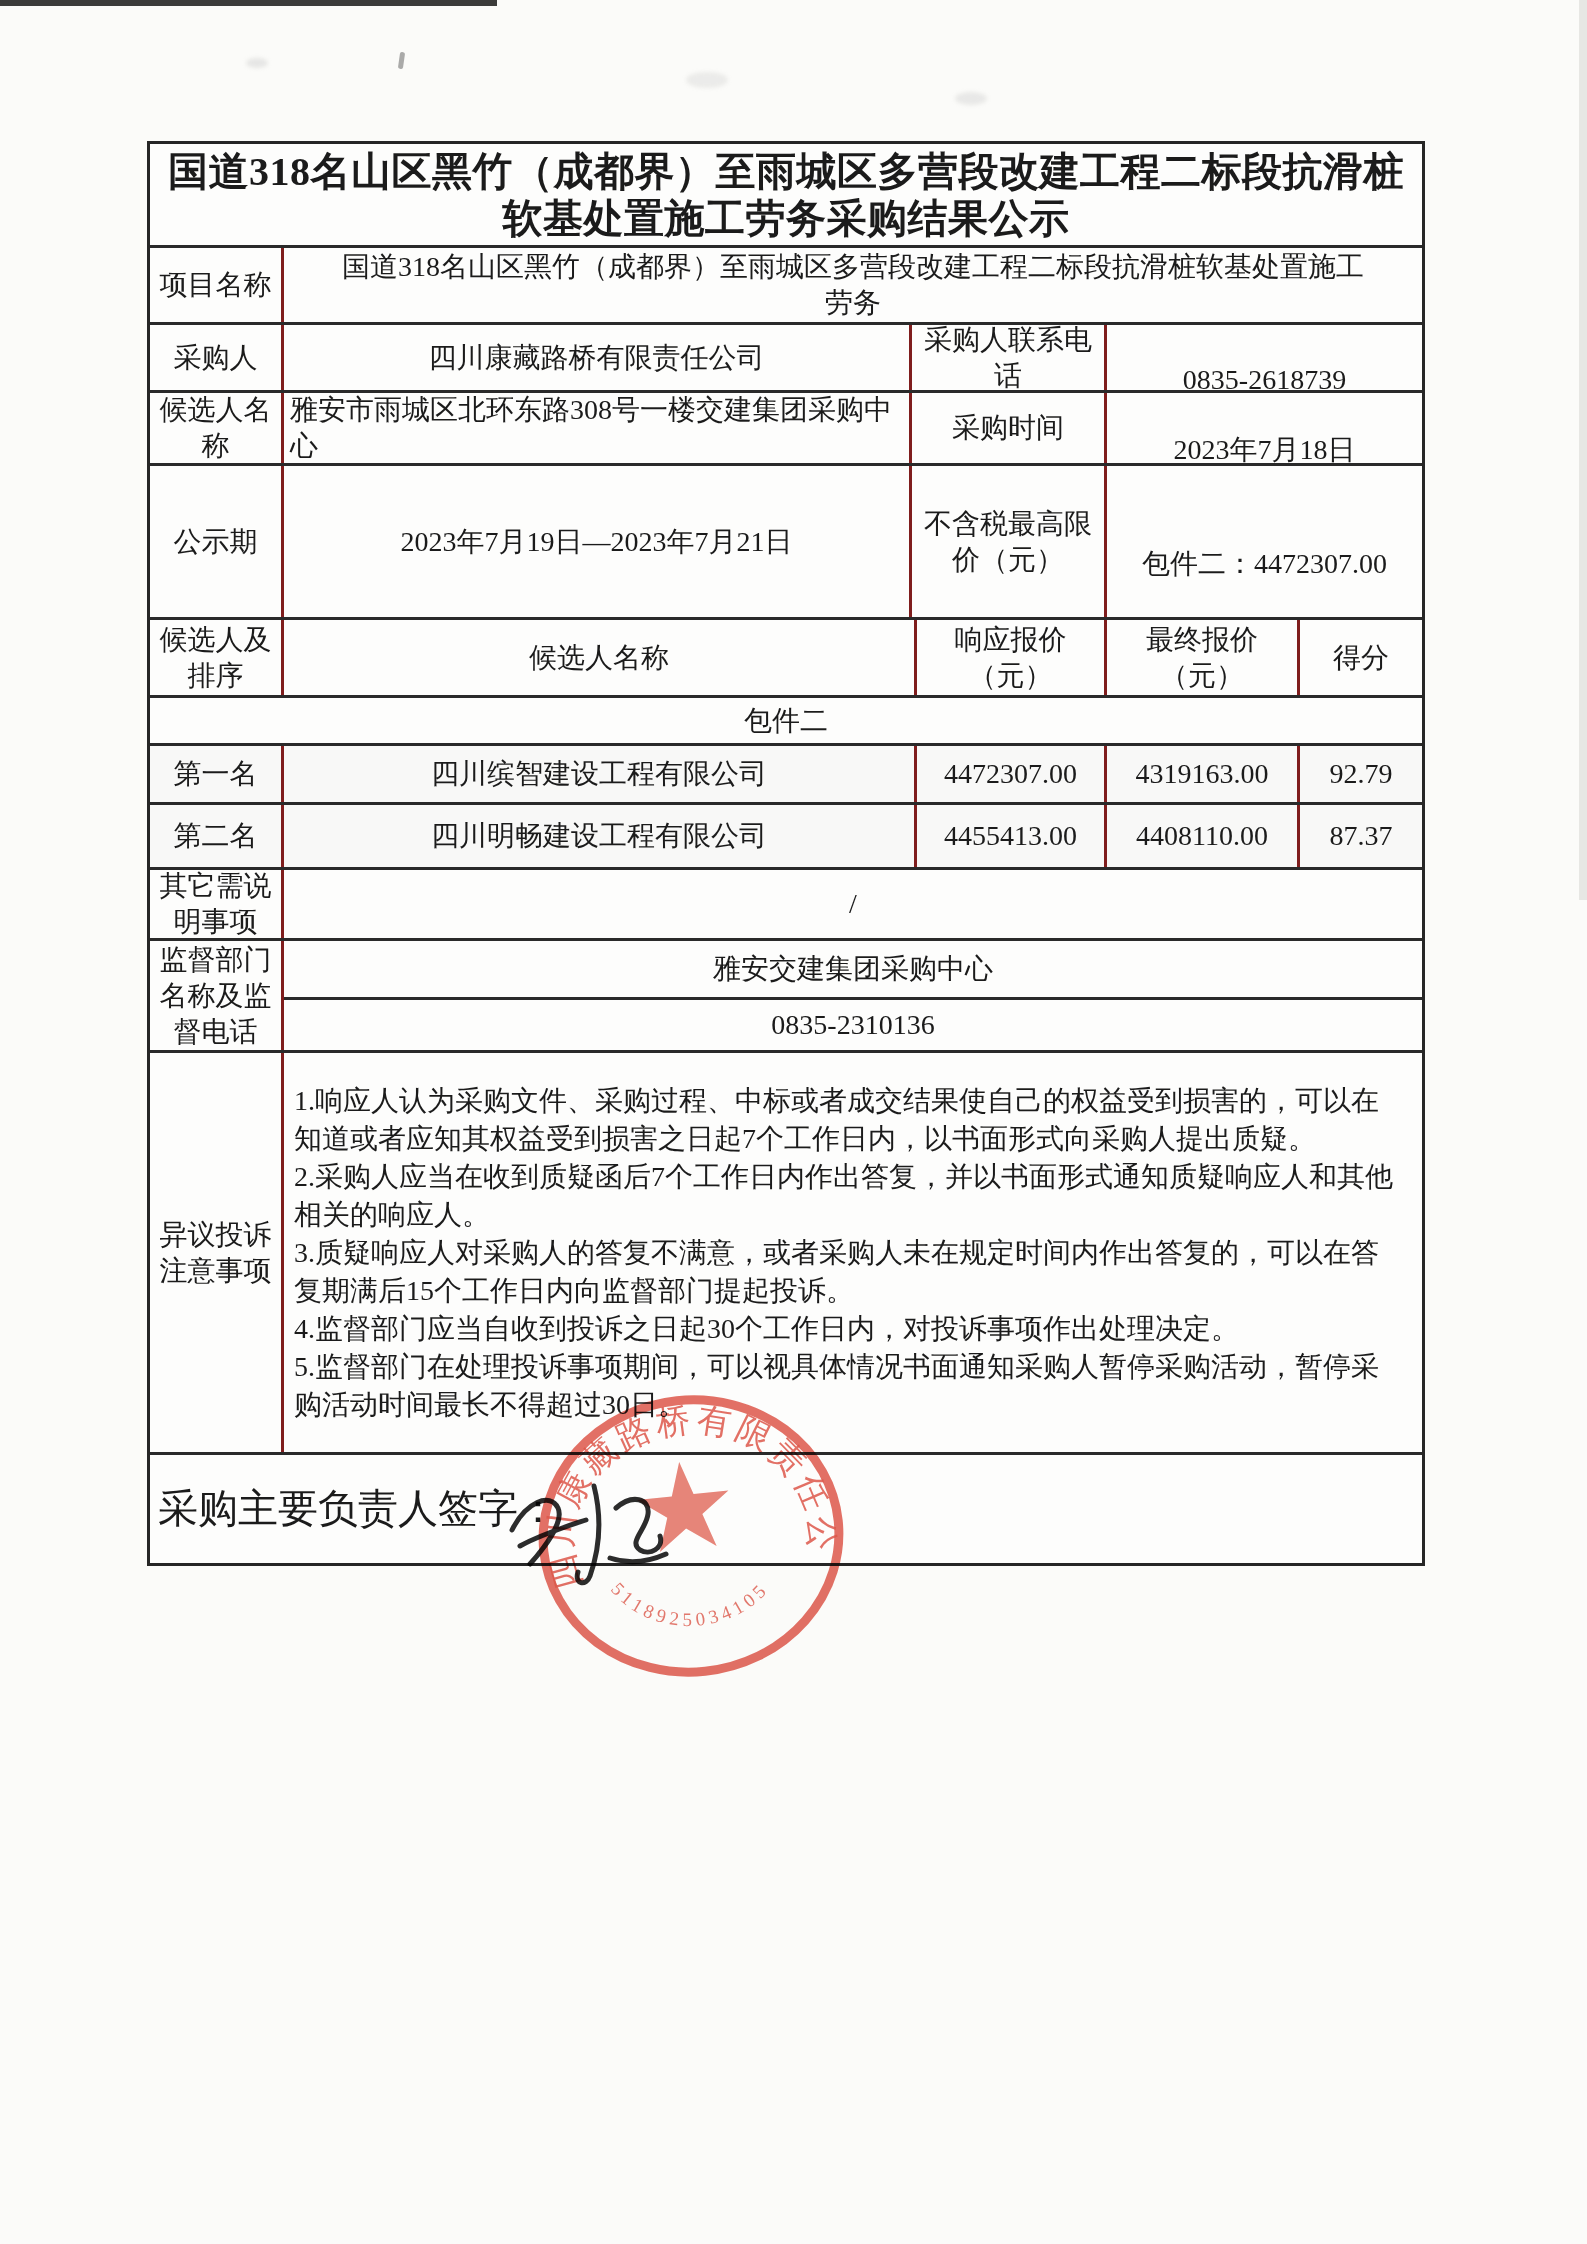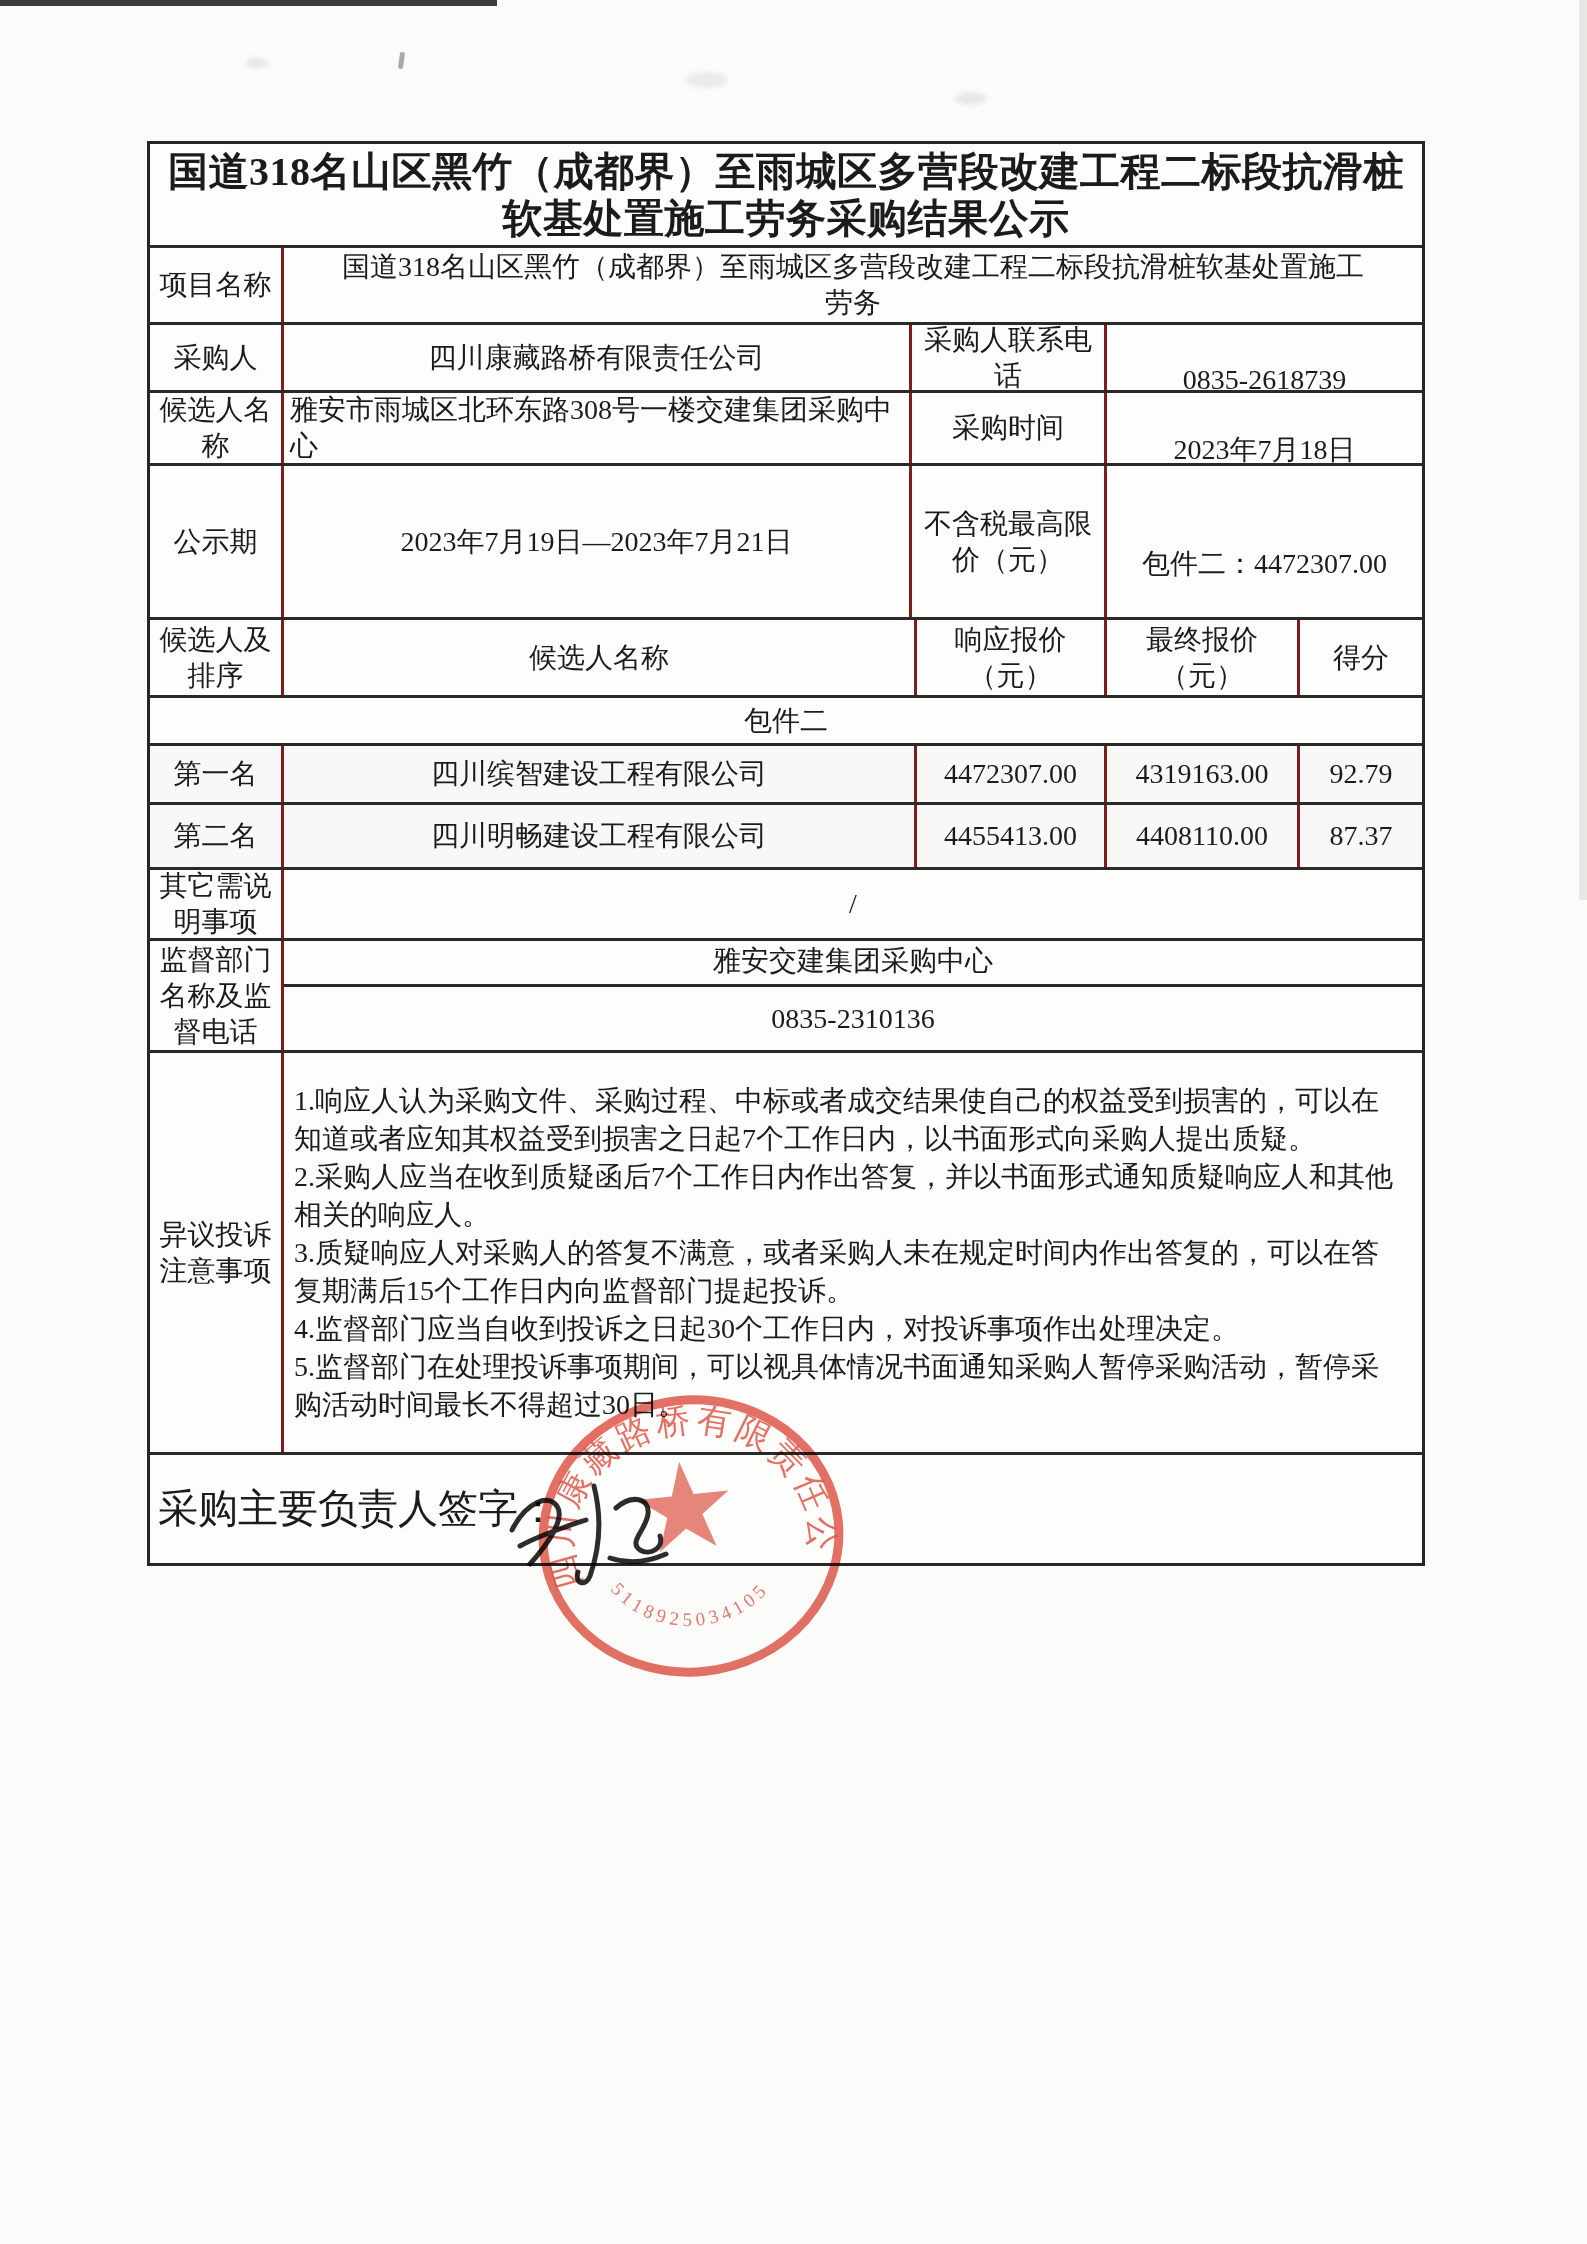--- a/index.html
+++ b/index.html
@@ -42,21 +42,21 @@
   .cs { flex:1; }
   .full { flex:1; }
   .title-cell {
     font-size:40px; font-weight:bold; line-height:47px;
     letter-spacing:0.5px; padding:0 10px;
   }
   .proj-val { padding:0 52px; }
   .tint { background:rgba(40,40,40,0.025); }
   .supwrap { flex:1; display:flex; flex-direction:column; }
   .supwrap .td { border-right:none; }
-  .sub1 { height:46px; border-bottom:3px solid #2a2a2a;font-family:Liberation Mono, monospace; }
+  .sub1 { height:59px; border-bottom:3px solid #2a2a2a; }
   .sub2 { flex:1; }
   .obj {
     flex-direction:column; align-items:flex-start; justify-content:center;
     text-align:left; padding:6px 16px 6px 10px;
   }
   .obj div { line-height:38px; }
   .sign-cell { font-size:40px; padding-left:8px; }
   
   .stamp {
     position:absolute; left:533px; top:1390px;

